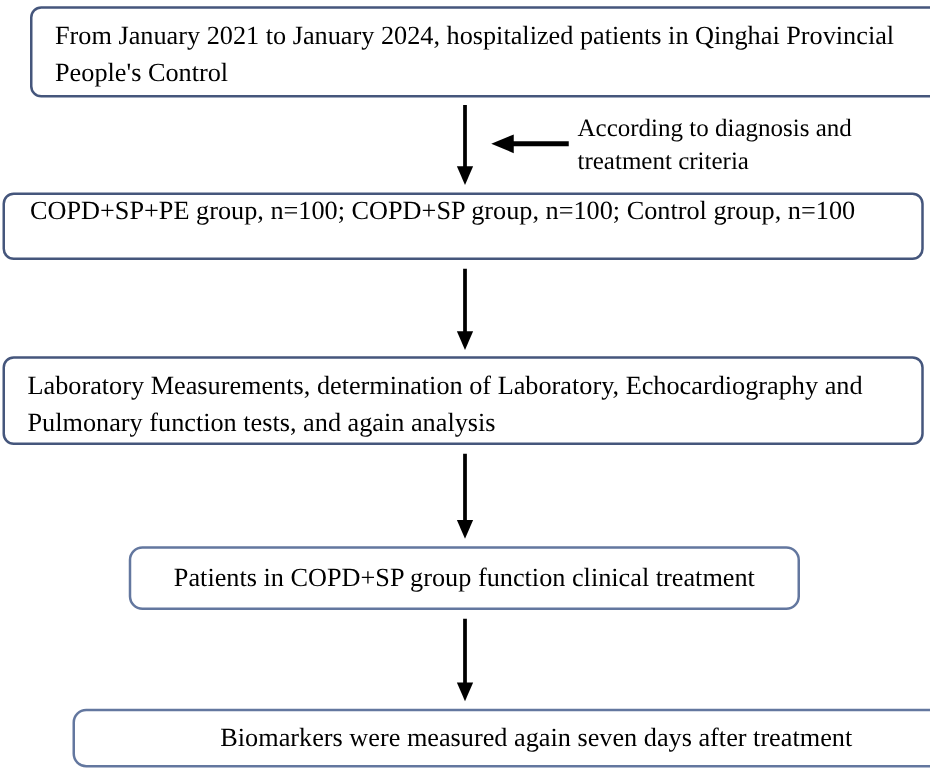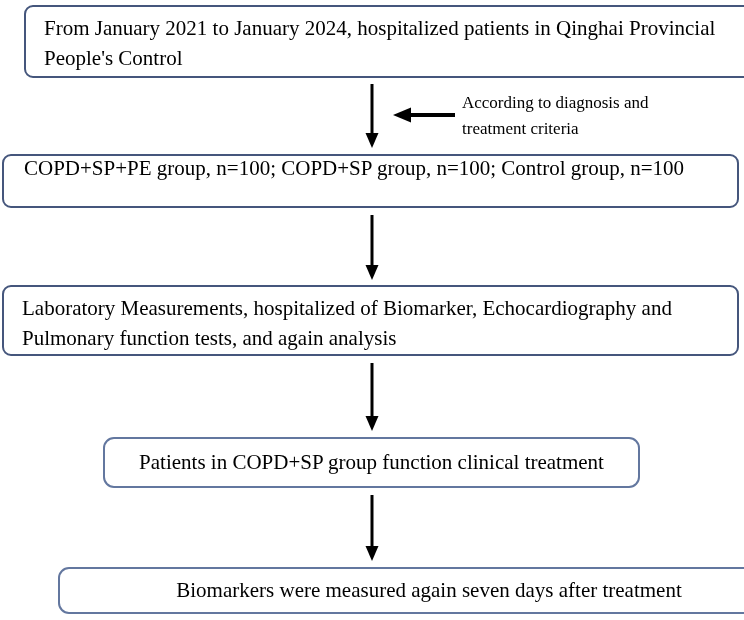--- a/index.html
+++ b/index.html
@@ -59,42 +59,42 @@
     position: absolute;
     left: 0; top: 0;
     width: 744px; height: 620px;
     color: var(--arrow-color, #000000);
     pointer-events: none;
   }
   #annotation-text {
     position: absolute;
     left: 462px;
     top: 90px;
-    font-size: 17px;
+    font-size: 20px;
     line-height: 26px;
     color: var(--text-color, #000000);
     white-space: nowrap;
   }
 </style>
 </head>
 <body>
 
 <div id="canvas">
 
   <div class="box" id="box-1">
     <div class="line">From January 2021 to January 2024, hospitalized patients in Qinghai Provincial</div>
     <div class="line">People's Control</div>
   </div>
 
   <div class="box" id="box-2">
     <div class="line">COPD+SP+PE group, n=100; COPD+SP group, n=100; Control group, n=100</div>
   </div>
 
   <div class="box" id="box-3">
-    <div class="line">Laboratory Measurements, hospitalized of Biomarker, Echocardiography and</div>
+    <div class="line">Laboratory Measurements, determination of Laboratory, Echocardiography and</div>
     <div class="line">Pulmonary function tests, and again analysis</div>
   </div>
 
   <div class="box" id="box-4">
     <div class="line">Patients in COPD+SP group function clinical treatment</div>
   </div>
 
   <div class="box" id="box-5">
     <div class="line">Biomarkers were measured again seven days after treatment</div>
   </div>

